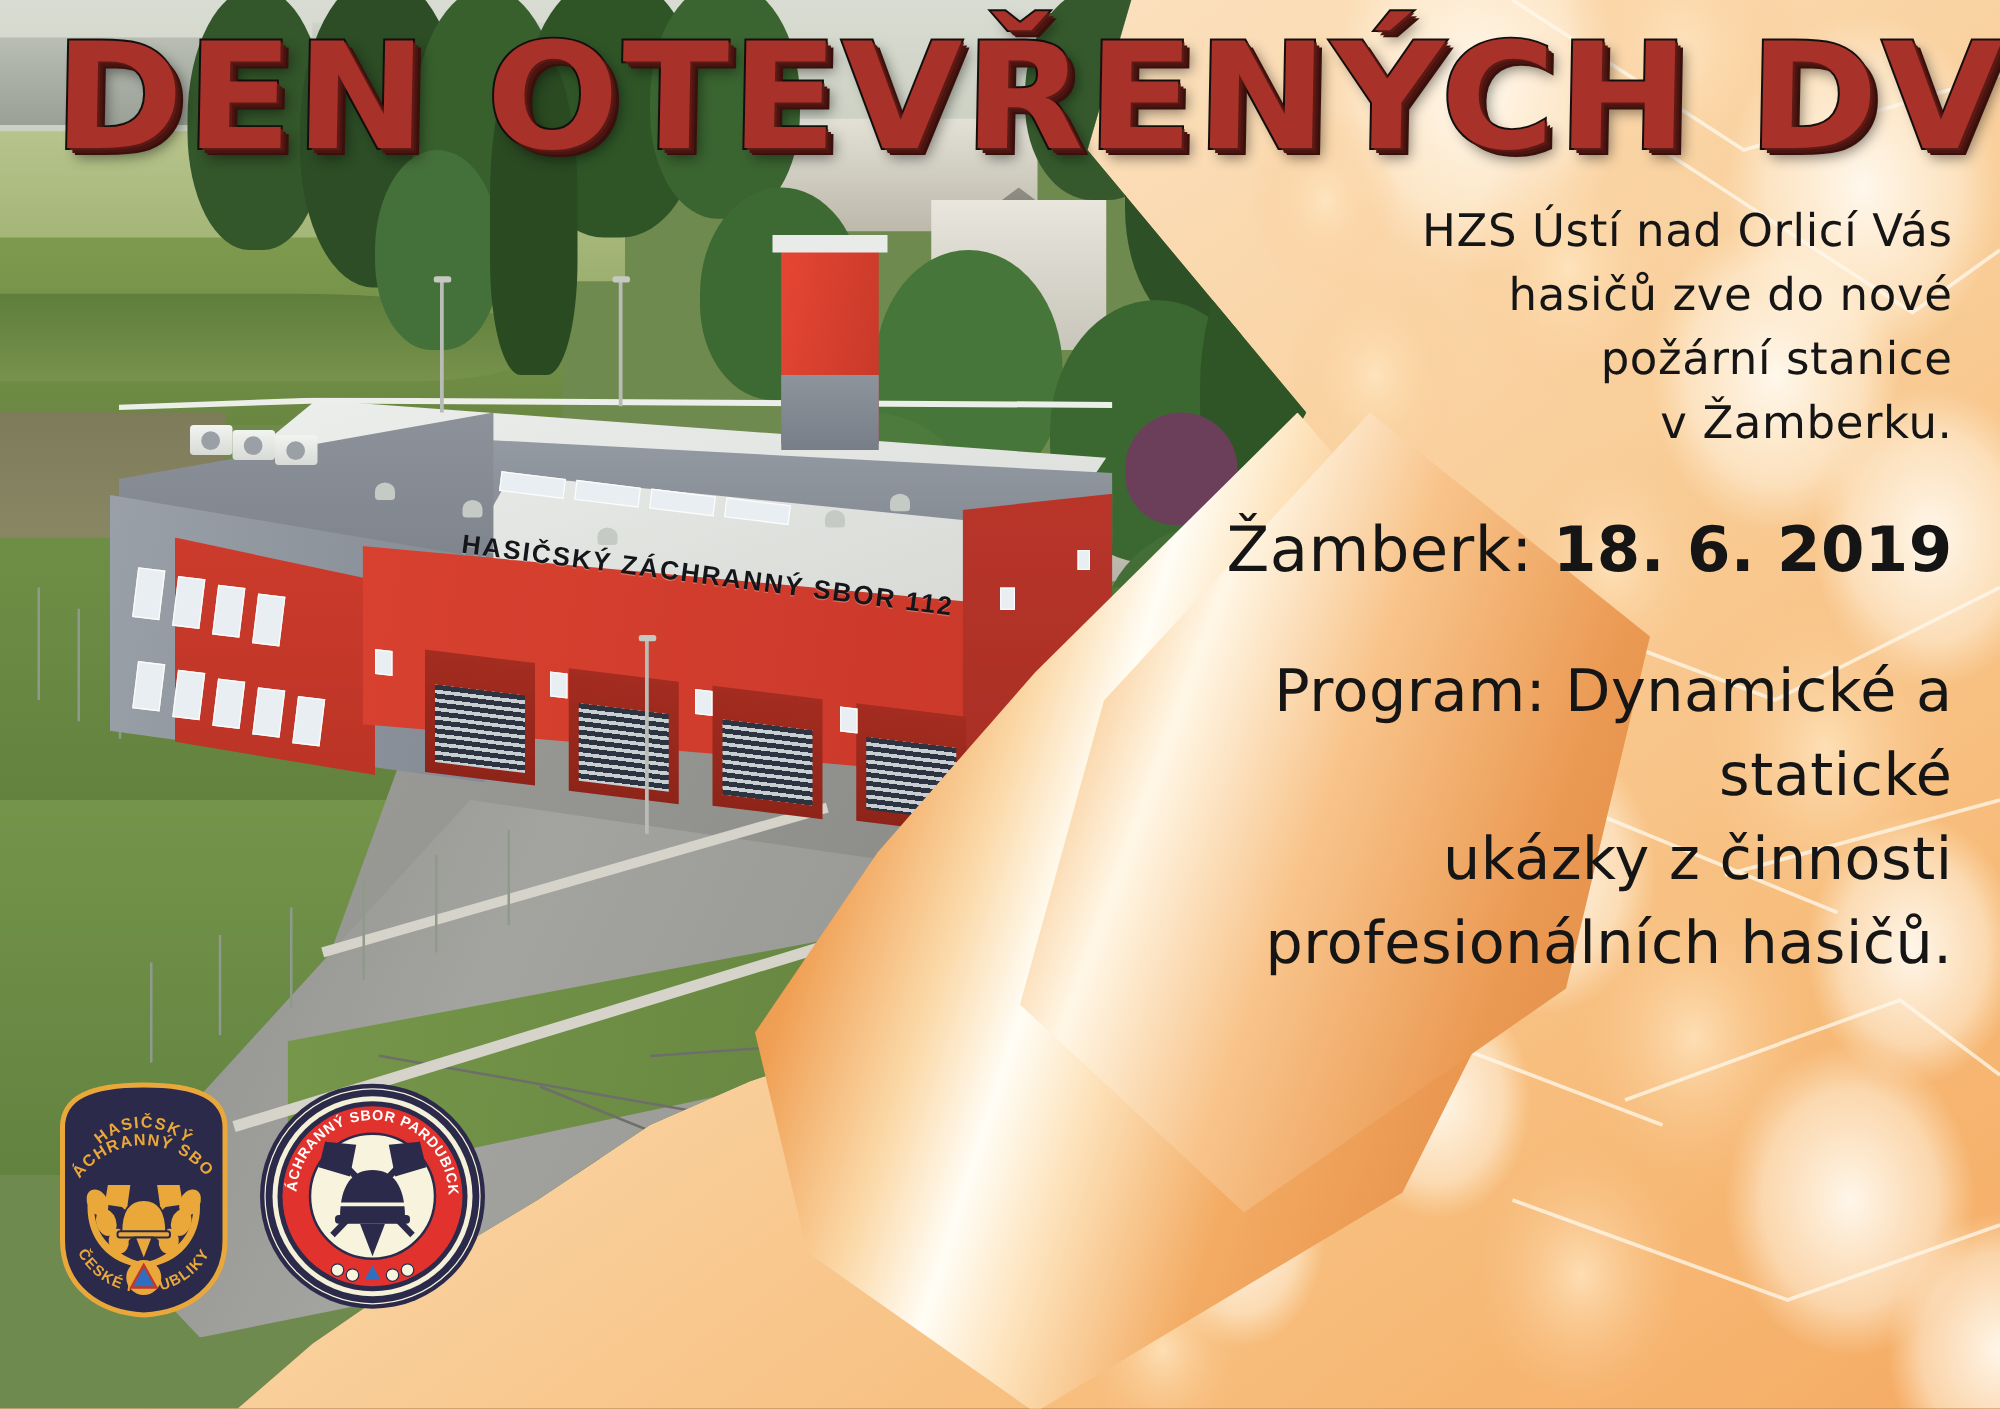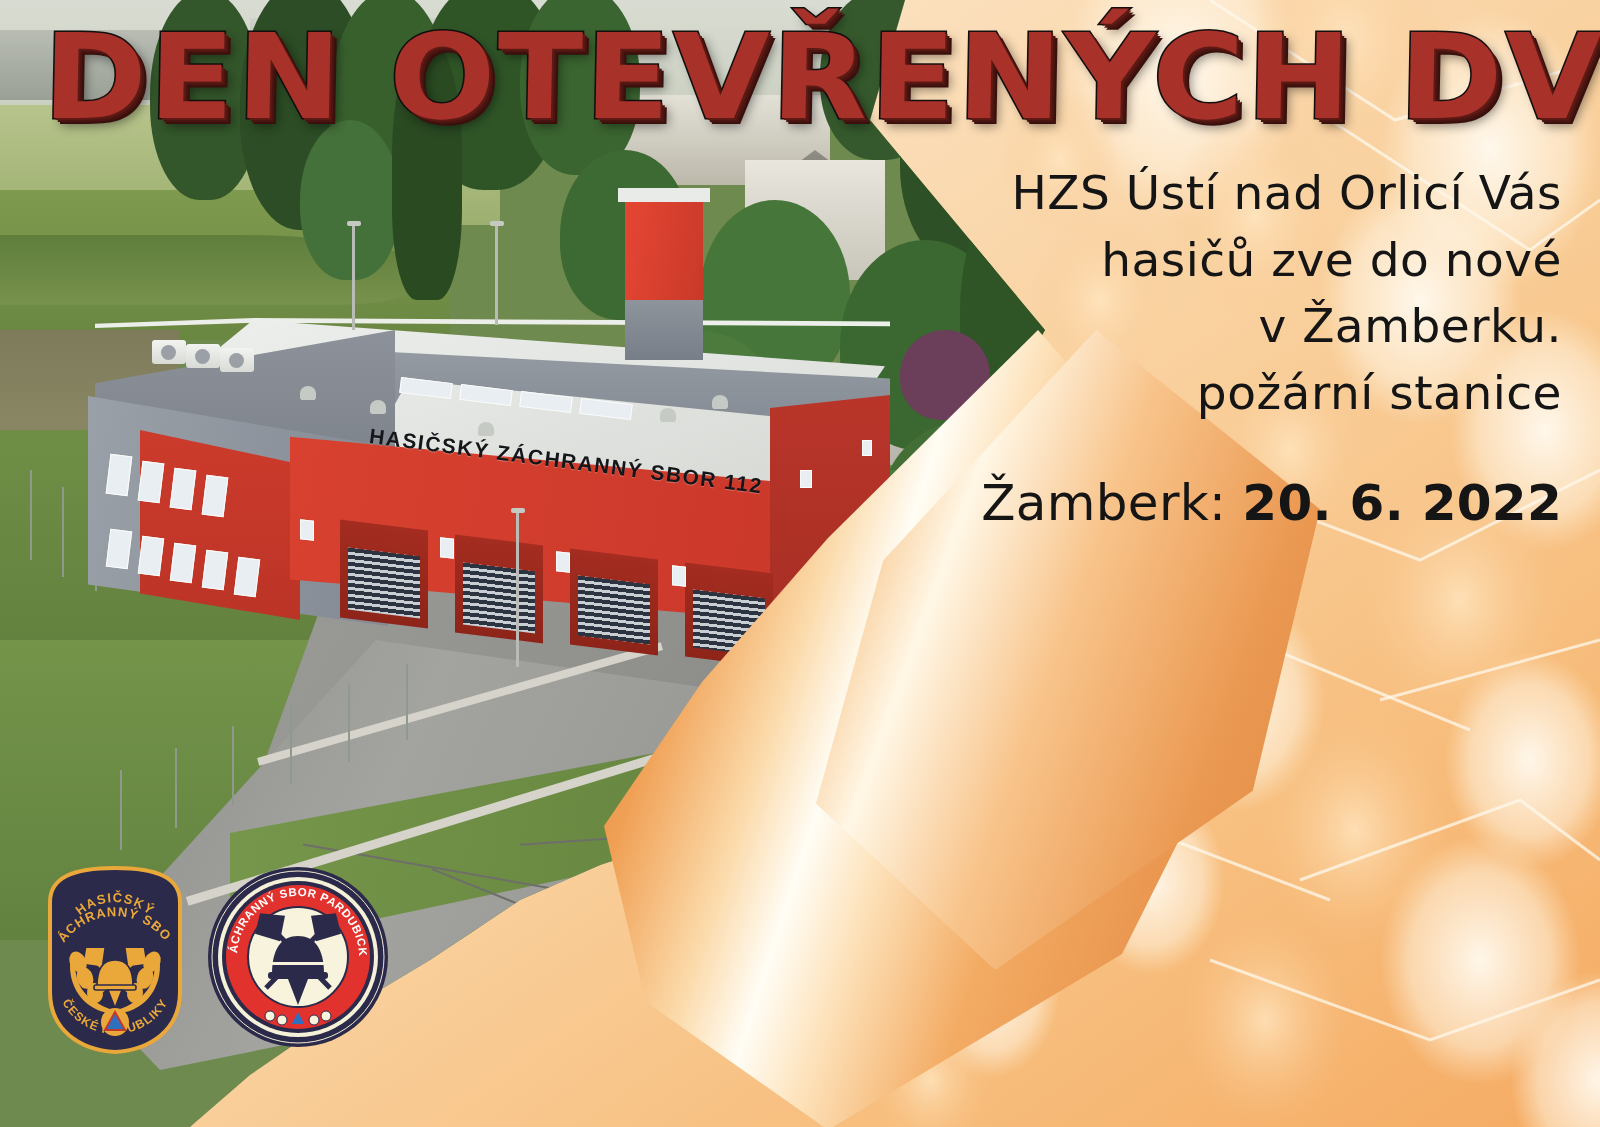--- a/index.html
+++ b/index.html
@@ -149,21 +149,21 @@
     -webkit-text-stroke:3px #14100e;
     paint-order:stroke fill;
     text-shadow:
       2px 2px 0 #5d1a14, 4px 4px 0 #4a1410,
       6px 6px 0 #3a100c, 7px 8px 10px rgba(0,0,0,.45);
     white-space:nowrap;}
 
   
   .copy{position:absolute;right:38px;top:160px;width:700px;text-align:right;
     color:#151515;font-family:"DejaVu Sans", sans-serif;}
-  .lead{font-size:47px;line-height:1.42;letter-spacing:.5px;}
+  .lead{font-size:36px;line-height:1.42;letter-spacing:.5px;}
   .facts{margin-top:44px;font-size:50px;line-height:1.30;letter-spacing:.3px;}
   .facts b{font-weight:bold;}
   .program{margin-top:48px;font-size:47px;line-height:1.42;letter-spacing:.4px;}
 
   
   .logos{position:absolute;left:40px;top:862px;display:flex;align-items:flex-start;gap:16px;}
   .logo{display:block;}
 </style>
 </head>
 <body>
@@ -340,31 +340,36 @@
 
   <div class="curl"></div>
   <div class="curl2"></div>
 
   <div class="title">DEN OTEVŘENÝCH DVEŘÍ</div>
 
   <div class="copy">
     <div class="lead">
       <div>HZS Ústí nad Orlicí Vás</div>
       <div>hasičů zve do nové</div>
+      <div>požární stanice</div>
       <div>v Žamberku.</div>
-      <div>požární stanice</div>
     </div>
 
     <div class="facts">
       <div>
         <span>Žamberk:</span>
-        <b>20. 6. 2022</b>
+        <b>18. 6. 2019</b>
       </div>
     </div>
 
+    <div class="program">
+      <div>Program: Dynamické a statické</div>
+      <div>ukázky z činnosti</div>
+      <div>profesionálních hasičů.</div>
+    </div>
 
   </div>
 
   <div class="logos">
 
     <svg class="logo" width="150" height="195" viewBox="0 0 150 195">
       <path d="M10 40 C10 16 32 6 75 6 C118 6 140 16 140 40 L140 130
                C140 168 110 188 75 190 C40 188 10 168 10 130 Z" fill="#2b2a4a" stroke="#eaa83a" stroke-width="4"></path>
       <defs>
         <path id="arcTop" d="M30 66 A52 52 0 0 1 120 66"></path>

